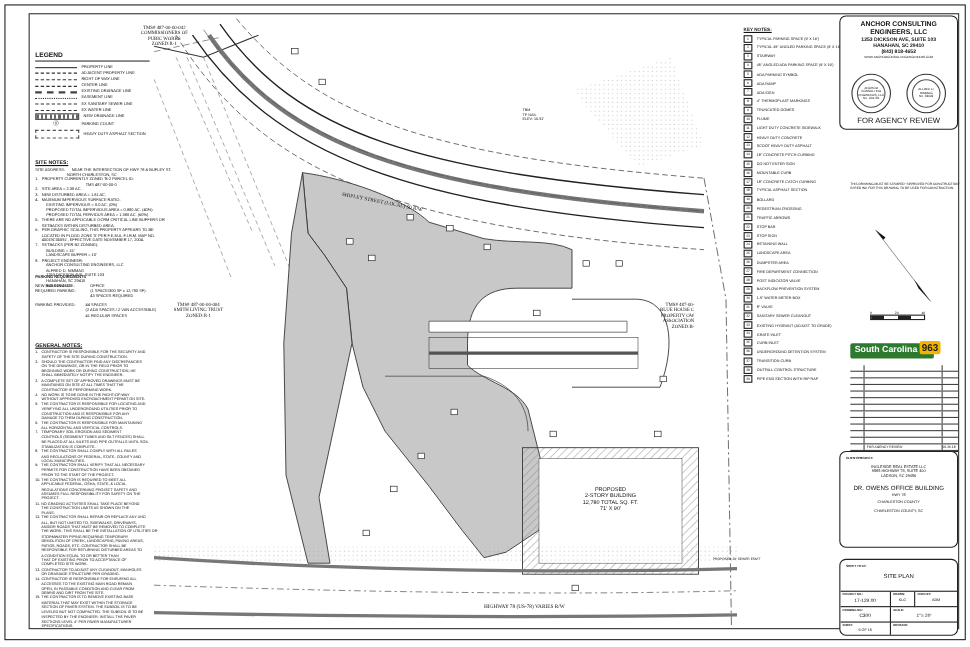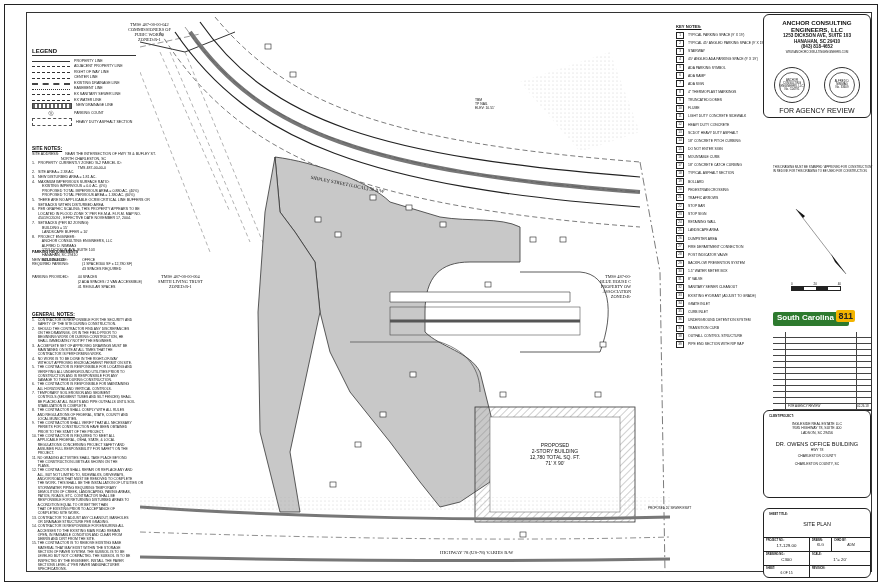--- a/index.html
+++ b/index.html
@@ -525,21 +525,21 @@
     <div style="display:flex;justify-content:space-between;font-size:3px;">
       <span>0</span>
       <span>20</span>
       <span>40</span>
     </div>
     <div style="height:3px;border:0.8px solid #222;background:linear-gradient(90deg,#222 0 25%,#fff 25% 50%,#222 50% 75%,#fff 75%);"></div>
   </div>
 
   <div class="sc811">
     <span>South Carolina</span>
-    <span class="n">811</span>
+    <span class="n">963</span>
   </div>
 
   <div class="rev-grid">
     <div id="rev-empty-rows">
         <div class="rev-row">
           <div class="c1"></div>
           <div class="c2"></div>
           <div class="c3"></div>
         </div>
         <div class="rev-row">

